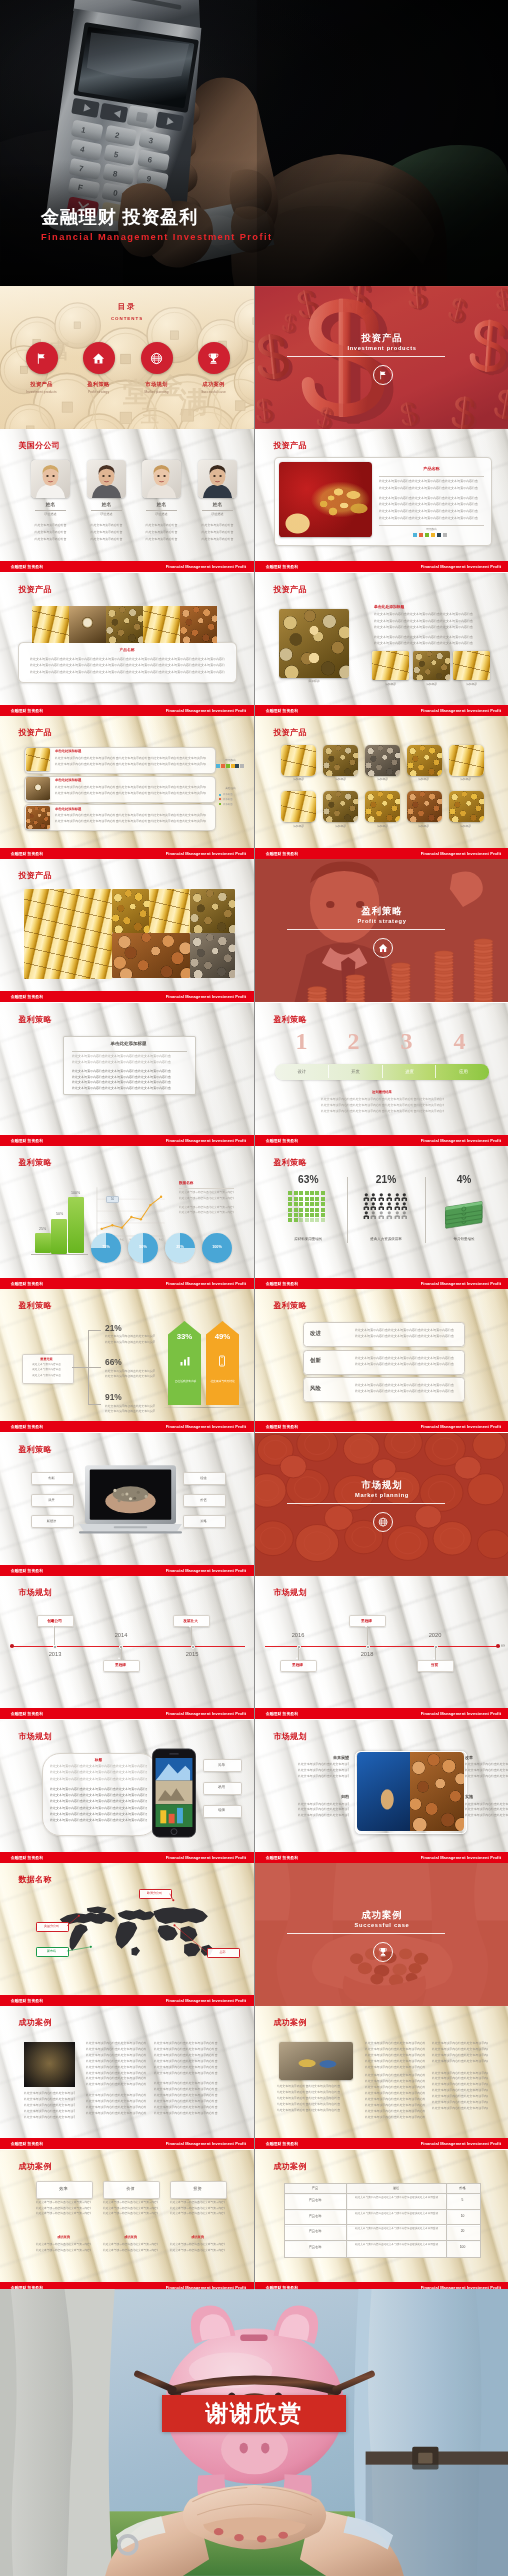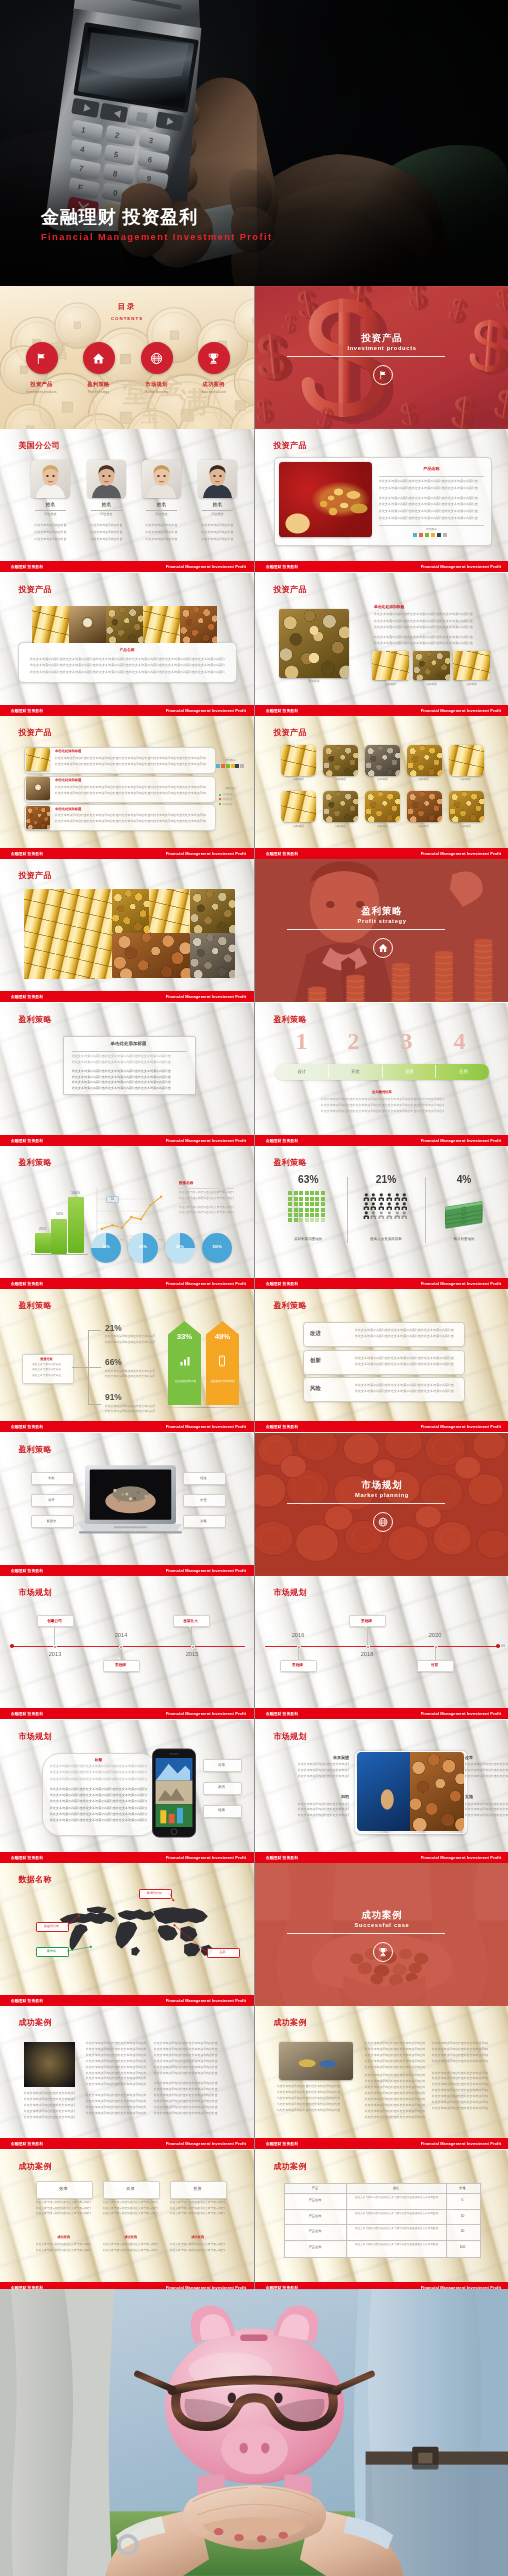--- a/index.html
+++ b/index.html
@@ -1751,16 +1751,19 @@
       <path d="M340 394 q36 -12 86 -12 q50 0 86 12 q-4 22 -86 26 q-82 -4 -86 -26 z"></path>
     </g>
     <g fill="#cf6a68">
       <ellipse cx="366" cy="406" rx="8" ry="6"></ellipse>
           <ellipse cx="400" cy="416" rx="8" ry="6"></ellipse>
       <ellipse cx="438" cy="418" rx="8" ry="6"></ellipse>
           <ellipse cx="474" cy="412" rx="8" ry="6"></ellipse>
     </g>
     <rect width="852" height="480" fill="#000" opacity=".03"></rect>
   </svg>
+  <div class="closing-banner">
+    <div class="closing-text">谢谢欣赏</div>
+  </div>
 </div>
 
 </div>
 
 
 </body></html>

